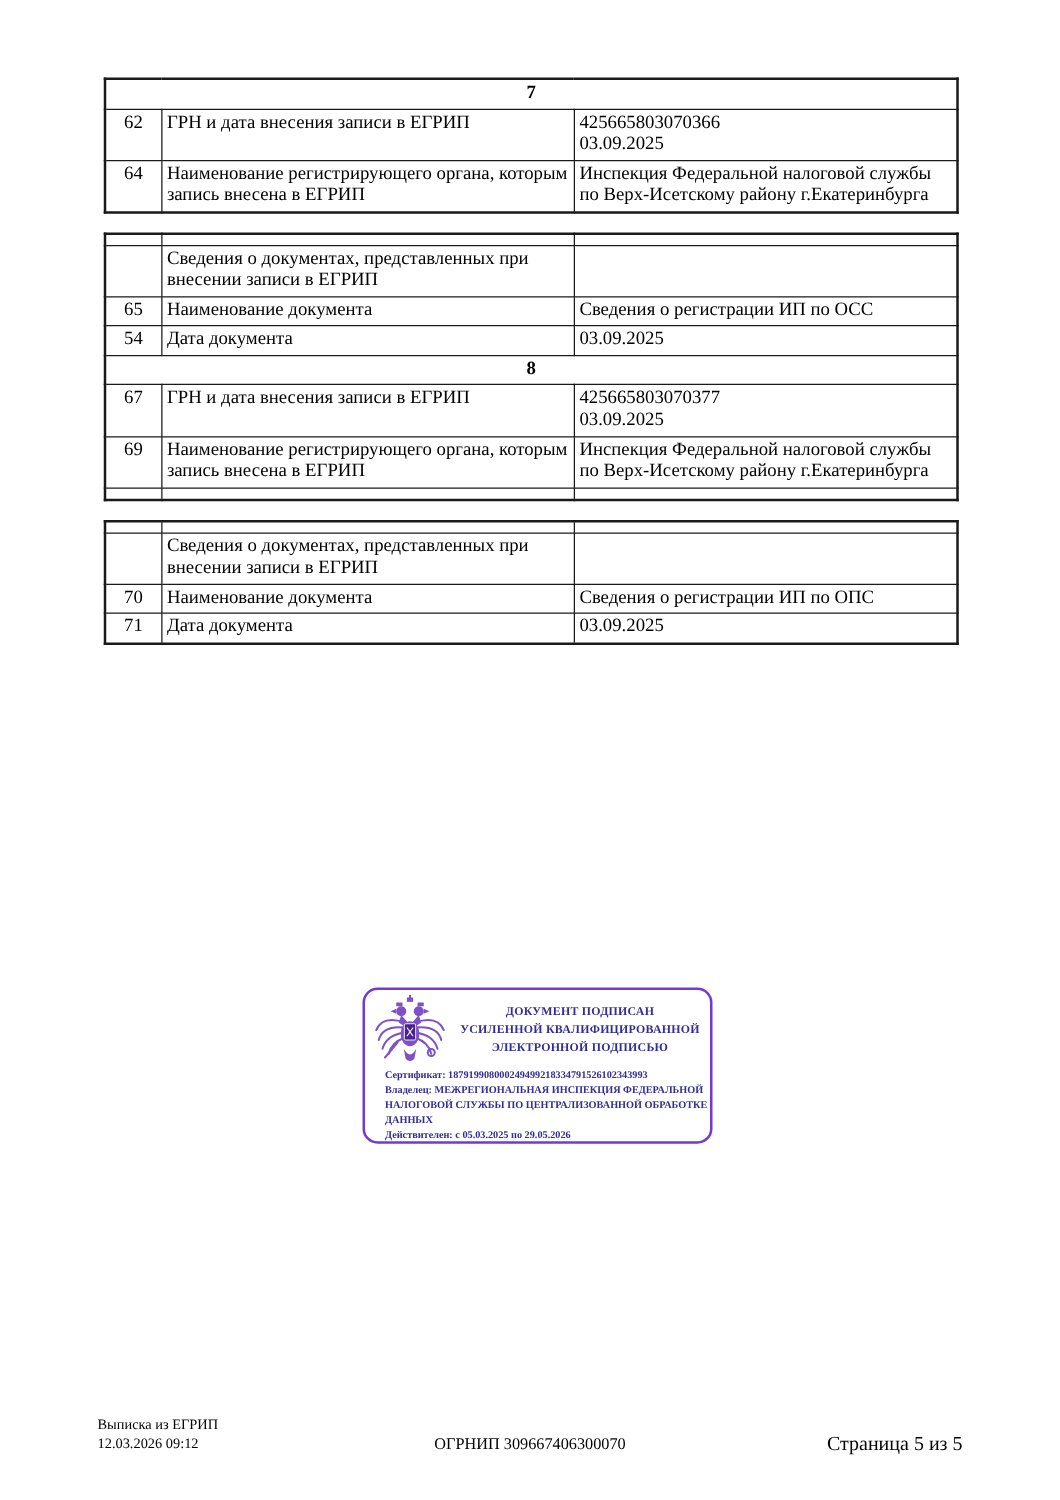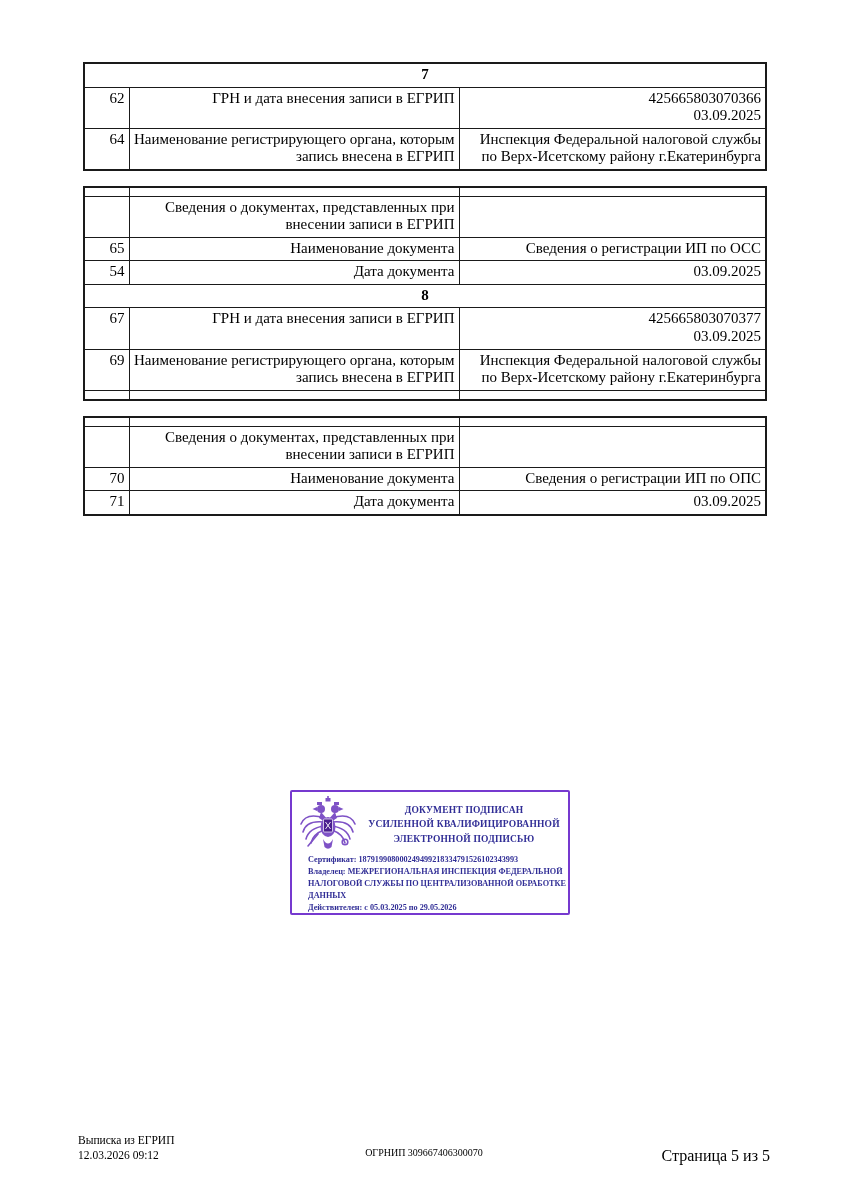--- a/index.html
+++ b/index.html
@@ -5,51 +5,51 @@
   html,body{margin:0;padding:0;background:#e8e8e8;}
   .page{
     position:relative;width:848px;height:1200px;background:#ffffff;
     font-family:"Liberation Serif","DejaVu Serif",serif;color:#000;
     margin:0 auto;overflow:hidden;
   }
   
   .tables{position:absolute;left:83px;top:62px;width:682px;}
   table.egrip{border-collapse:collapse;table-layout:fixed;width:682px;
     font-size:15px;line-height:1.17;border:2px solid #1a1a1a;}
-  table.egrip td{border:1px solid #1a1a1a;vertical-align:top;padding:2px 4px 3px 4px;text-align:right;}
+  table.egrip td{border:1px solid #1a1a1a;vertical-align:top;padding:2px 4px 3px 4px;}
   td.c-num{text-align:center;padding:2px 1px;}
   td.c-val{padding:2px 2px 3px 3px;}
   tr.sec-hdr td{text-align:center;font-weight:bold;padding:2px 0 3px 0;}
   tr.spacer td{height:8px;padding:0;}
   .tbl-gap{height:15px;}
   .preline{white-space:pre-line;}
   
   .service-note{
     position:absolute;left:83px;top:712px;width:683px;
     font-size:15.5px;line-height:1.22;text-align:justify;
   }
   
   .stamp{
     position:absolute;left:290px;top:790px;width:280px;height:125px;
-    box-sizing:border-box;border:2.5px solid #7639cf;border-radius:2px;
+    box-sizing:border-box;border:2.5px solid #7639cf;border-radius:12px;
     color:#312e96;background:#fff;
   }
   .stamp-eagle{position:absolute;left:6px;top:4px;width:60px;height:58px;}
   .stamp-title{
     position:absolute;left:76px;top:11px;width:192px;text-align:center;
     font-weight:bold;font-size:9.5px;line-height:1.5;letter-spacing:.2px;
   }
   .stamp-body{
     position:absolute;left:16px;top:62px;width:264px;
     font-weight:bold;font-size:8.2px;line-height:1.45;
   }
   .stamp-line{margin:0;}
   
   .footer-left{position:absolute;left:78px;top:1133px;font-size:11.5px;line-height:1.3;}
-  .footer-center{position:absolute;left:0;top:1147px;width:100%;text-align:center;font-size:10px;}
+  .footer-center{position:absolute;left:0;top:1147px;width:100%;text-align:center;font-size:13px;}
   .footer-right{position:absolute;right:78px;top:1147px;font-size:16px;}
 </style>
 </head>
 <body>
 
 <div class="page">
 
   <div class="tables">
 
     <table class="egrip">

